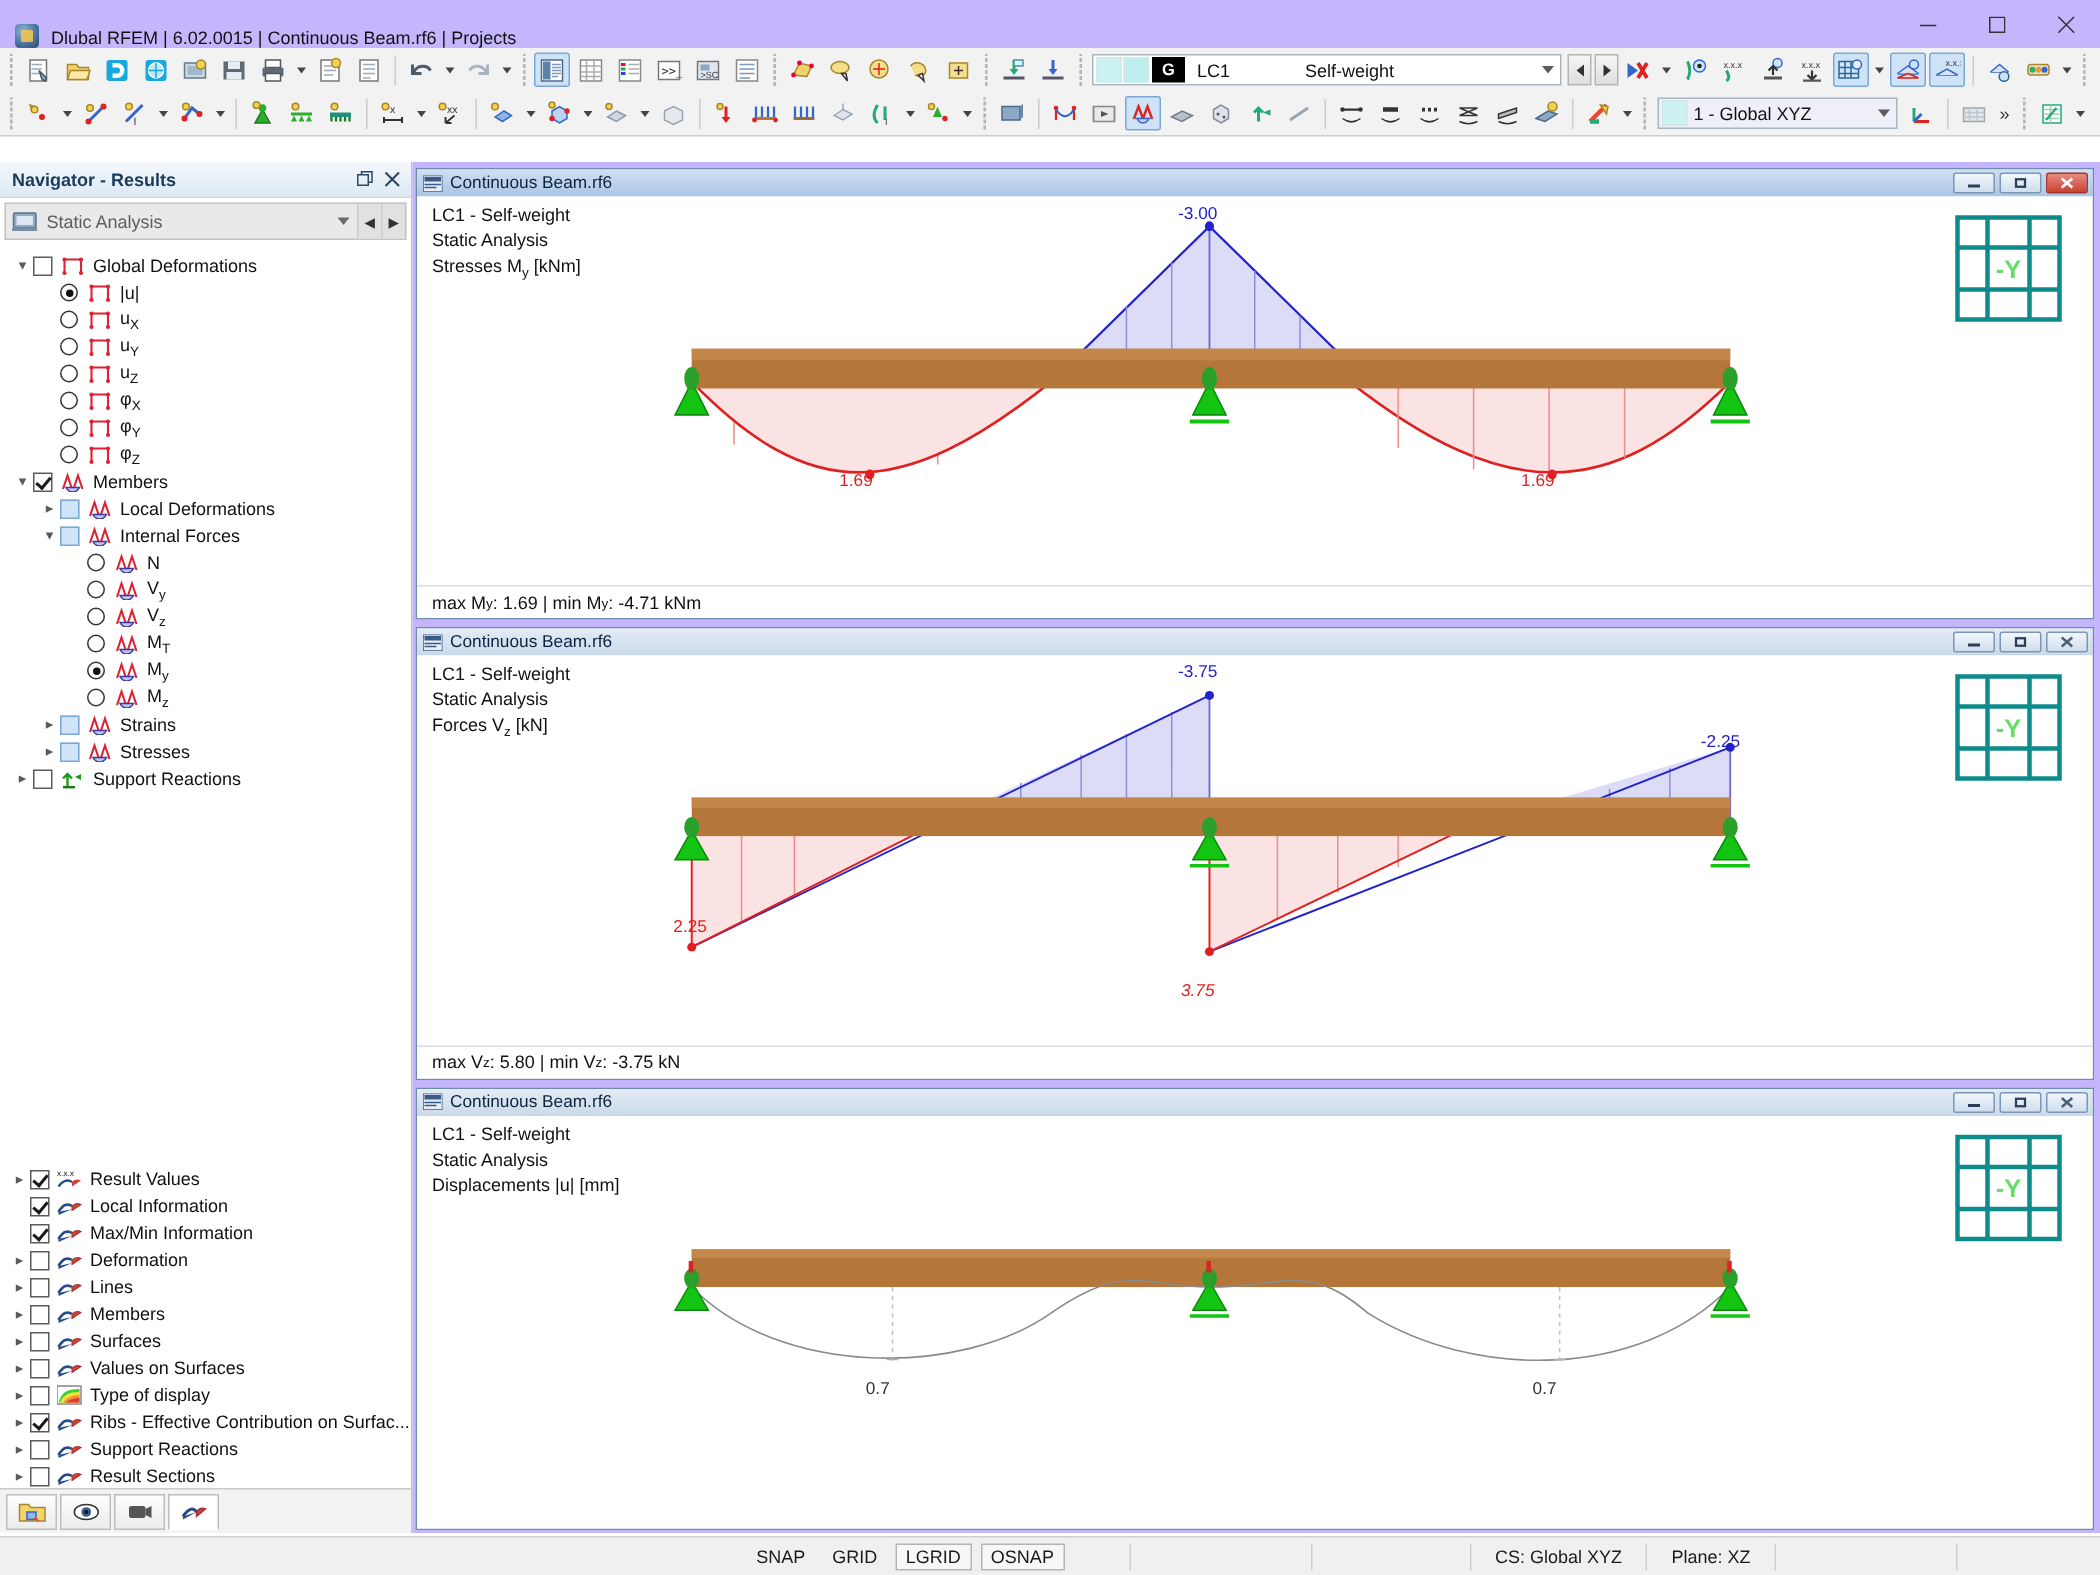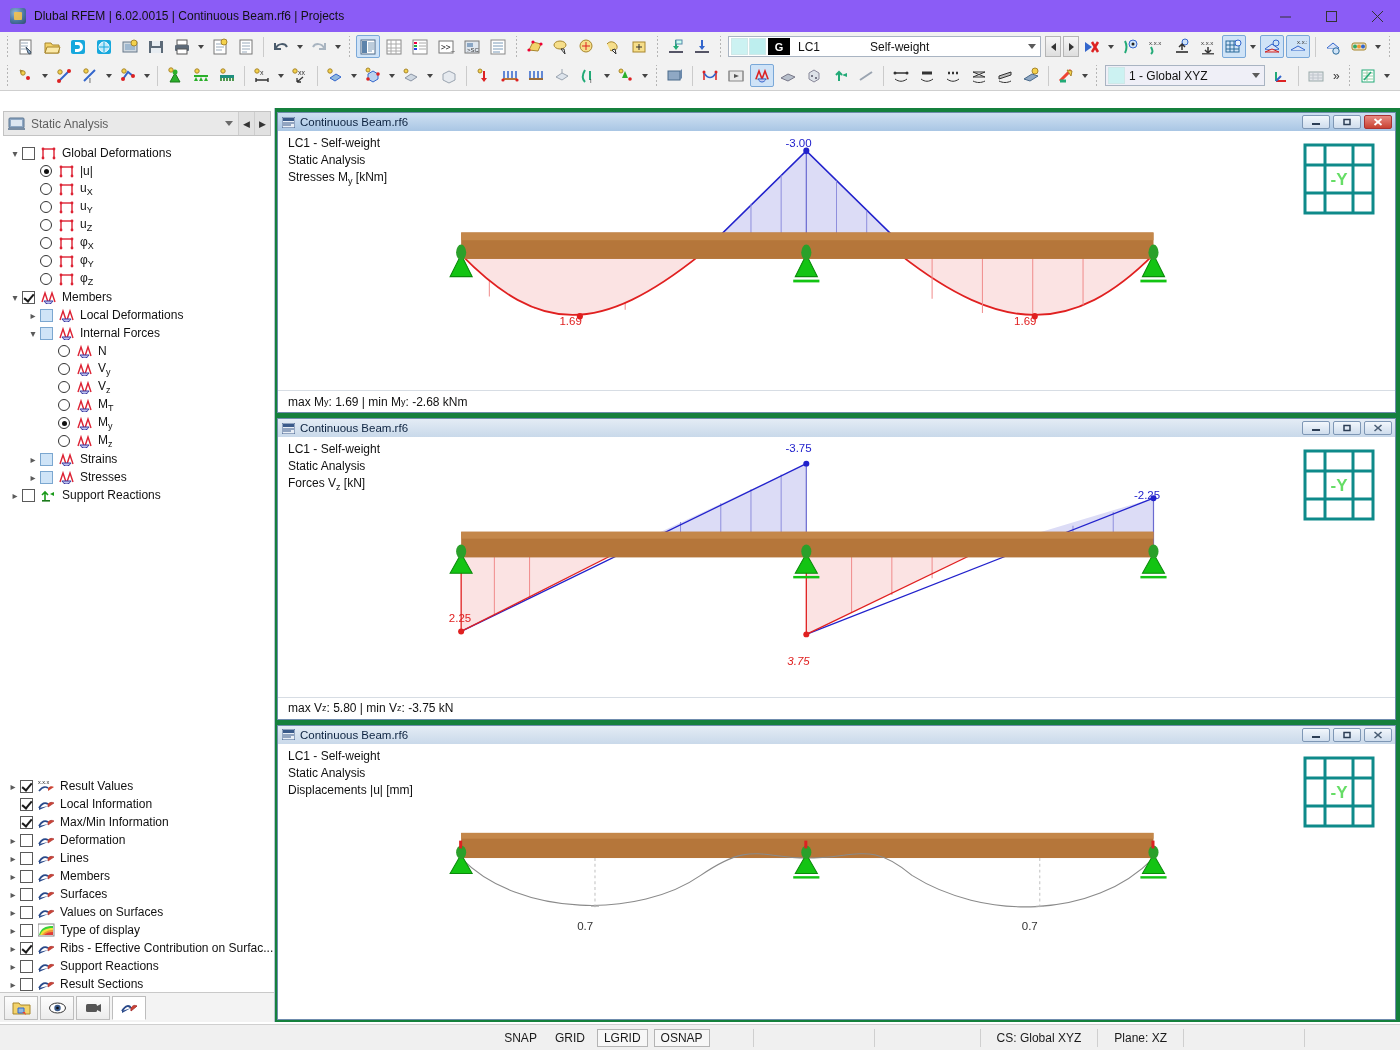--- a/index.html
+++ b/index.html
@@ -9,21 +9,21 @@
     font-family: "Liberation Sans", sans-serif;
     font-size: 12px;
     background: #f0f0f0;
     overflow: hidden;
     -webkit-font-smoothing: antialiased;
   }
   .app { position: relative; width: 1400px; height: 1050px; background: #ffffff; }
 
   
   .titlebar {
-    height: 32px; background: #8b5cf6; display: flex; align-items: center;
+    height: 32px; background: #c4b5fd; display: flex; align-items: flex-end;
     border-bottom: 0px solid #ddd;
   }
   .titlebar .appicon {
     width: 16px; height: 16px; margin-left: 10px; margin-right: 8px;
     background: radial-gradient(circle at 35% 30%, #8fb8d8 0%, #4a74a0 55%, #2d4b6e 100%);
     border-radius: 3px; position: relative; flex: none;
   }
   .titlebar .appicon:after{
     content:""; position:absolute; left:4px; top:4px; width:8px; height:8px;
     background: #f2c14e; border-radius:1px; opacity:.9;
@@ -118,21 +118,21 @@
   .rdo { width:12px;height:12px;border:1.5px solid #333;border-radius:50%;margin-right:6px;flex:none;position:relative;background:#fff;}
   .rdo.sel:after{content:"";position:absolute;left:2.5px;top:2.5px;width:5px;height:5px;background:#111;border-radius:50%;}
   .ticon { width:17px; height:14px; margin-right:5px; flex:none; }
   .lbl { font-size:12px; }
   .navbot { height: 30px; border-top:1px solid #c9c9c9; background:#f3f3f3; display:flex; align-items:center; padding-left:4px;}
   .nbtab { width:34px;height:24px;border:1px solid #bdbdbd;background:linear-gradient(#fdfdfd,#ececec);
            margin-right:2px; display:flex;align-items:center;justify-content:center;}
   .nbtab.act { background:#fff; border-bottom-color:#fff;}
 
   
-  .ws { flex:1; background:#15803d; padding: 4px 4px 2px 2px; display:flex; flex-direction:column; gap:5px; }
+  .ws { flex:1; background:#c4b5fd; padding: 4px 4px 2px 2px; display:flex; flex-direction:column; gap:5px; }
   .panel { background:#fff; border:1px solid #6f8cad; display:flex; flex-direction:column; position:relative;}
   .pcap {
     height: 18px; display:flex; align-items:center; padding-left:4px;
     background: linear-gradient(#cfe0f2,#a9c6e4);
   }
   .pcap.inactive { background: linear-gradient(#e4ecf5,#c9d9ea); }
   .pcap .pic { width:13px;height:11px;margin-right:5px;flex:none;}
   .pcap .pt { font-size:11.5px; color:#0d2340; flex:1; }
   .pbtns { display:flex; gap:3px; padding-right:3px; }
   .pbtn { width:28px;height:14px;border:1px solid #7e97b5;border-radius:2px;
@@ -744,20 +744,35 @@
             <path d="M5 13l7-8" stroke="#2a7" stroke-width="1.5"></path>
           </svg>
         </div>
       <div class="caret"></div>
     </div>
   </div>
 
   <div class="body">
 
     <div class="nav">
+      <div class="navhdr">
+        <div class="t">Navigator - Results</div>
+        <div class="b">
+          <svg width="11" height="11">
+              <rect x="0.5" y="2.5" width="7" height="7" fill="none" stroke="#30475e"></rect>
+              <path d="M3 2.5V0.5h7v7H8" fill="none" stroke="#30475e"></path>
+            </svg>
+        </div>
+        <div class="b">
+          <svg width="11" height="11">
+              <line x1="1" y1="1" x2="10" y2="10" stroke="#30475e" stroke-width="1.4"></line>
+              <line x1="10" y1="1" x2="1" y2="10" stroke="#30475e" stroke-width="1.4"></line>
+            </svg>
+        </div>
+      </div>
 
       <div class="navcombo">
         <div class="ic">
           <svg width="17" height="15">
               <rect x="1" y="2" width="15" height="10" rx="1" fill="#8fa8c4" stroke="#5a7490"></rect>
               <rect x="3" y="4" width="11" height="6" fill="#dde7f2"></rect>
               <rect x="0" y="12" width="17" height="2" fill="#7a8ea4"></rect>
             </svg>
         </div>
         <div class="tx">Static Analysis</div>
@@ -1291,21 +1306,21 @@
 
           <div style="position:absolute;left:46.6%;top:6px;transform:translateX(-50%);color:#2222cc;font-size:11.5px;">-3.00</div>
           <div style="position:absolute;left:26.2%;top:65.5%;transform:translateX(-50%);color:#e02020;font-size:11.5px;">1.69</div>
           <div style="position:absolute;left:66.9%;top:65.5%;transform:translateX(-50%);color:#e02020;font-size:11.5px;">1.69</div>
 
           <div class="pminmax">
             <span>max M</span>
               <sub>y</sub>
               <span> : 1.69 | min M</span>
               <sub>y</sub>
-              <span> : -2.68 kNm</span>
+              <span> : -4.71 kNm</span>
           </div>
         </div>
       </div>
 
       <div class="panel" style="flex:1.02">
         <div class="pcap inactive">
           <div class="pic">
             <svg width="13" height="11">
                 <rect x="0" y="0" width="13" height="11" fill="#e8eef6" stroke="#3a5a8a"></rect>
                 <rect x="1" y="1" width="11" height="3" fill="#3a5a8a"></rect>

